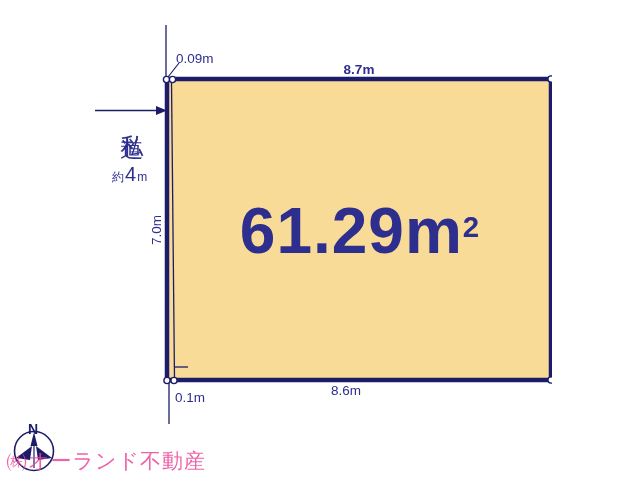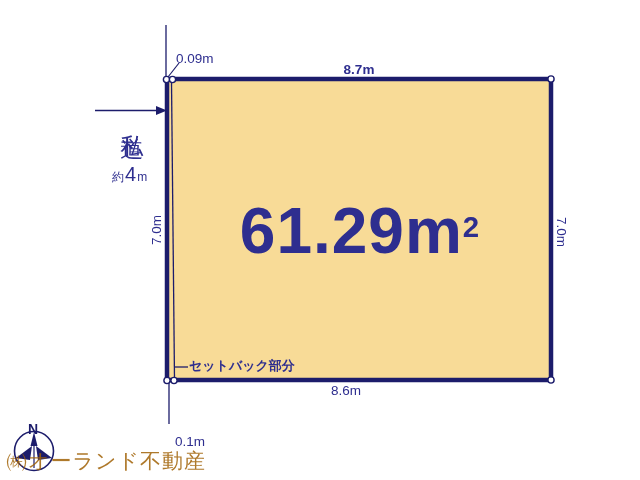--- a/index.html
+++ b/index.html
@@ -1,17 +1,17 @@
 <!DOCTYPE html>
 <html><head>
 <meta charset="utf-8">
 <style>
   html,body{margin:0;padding:0;background:#ffffff;}
   .stage{
-    position:relative;width:640px;height:480px;background:#ffffff;
+    position:relative;width:552px;height:480px;background:#ffffff;
     font-family:"Liberation Sans","DejaVu Sans",sans-serif;overflow:hidden;
   }
   .stage svg{position:absolute;left:0;top:0;z-index:1;}
   .lbl{position:absolute;z-index:2;color:#2e2e8f;line-height:1.1;white-space:nowrap;}
   .sm{font-size:13.5px;font-weight:500;}
   .lbl-setback-top{left:176px;top:52px;}
   .lbl-dim-top{left:331px;top:63px;width:56px;text-align:center;font-weight:bold;}
   .lbl-dim-bottom{left:331px;top:384px;width:56px;}
   .lbl-dim-left{left:157px;top:230px;transform:translate(-50%,-50%) rotate(-90deg);}
   .lbl-dim-right{left:561px;top:232px;transform:translate(-50%,-50%) rotate(90deg);}
@@ -21,25 +21,25 @@
   }
   .lbl-area sup{font-size:0.46em;vertical-align:0.55em;font-weight:600;}
   .road-name{
     left:119px;top:116px;font-size:23px;font-weight:500;
     writing-mode:vertical-rl;text-orientation:upright;letter-spacing:3px;
   }
   .road-width{left:112px;top:163px;display:flex;align-items:baseline;gap:1px;}
   .road-width .small{font-size:12px;}
   .road-width .big{font-size:20px;}
   .lbl-setback-name{left:189px;top:359px;font-size:13px;font-weight:bold;}
-  .lbl-setback-bottom{left:175px;top:391px;margin-top:44px;}
+  .lbl-setback-bottom{left:175px;top:391px;}
   .lbl-north{left:33px;top:430px;transform:translate(-50%,-50%);font-size:14px;font-weight:bold;color:#1c1c6b;}
   .watermark{
     position:absolute;left:6px;top:447px;z-index:3;
-    font-size:21px;letter-spacing:1px;color:#a16207;opacity:0.85;white-space:nowrap;
+    font-size:21px;letter-spacing:1px;color:#ec4899;opacity:0.85;white-space:nowrap;
   }
 </style>
 </head>
 <body>
 
 <div class="stage">
 
   <svg width="640" height="480" viewBox="0 0 640 480">
 
     <line x1="166" y1="25" x2="166" y2="79" stroke="#1c1c6b" stroke-width="1.3"></line>
@@ -90,21 +90,20 @@
   </div>
 
   <div class="lbl road-name">私道</div>
 
   <div class="lbl road-width">
     <span class="small">約</span>
     <span class="big">4</span>
     <span class="small">m</span>
   </div>
 
-  <div class="lbl lbl-setback-name">セットバック部分</div>
 
   <div class="lbl sm lbl-setback-bottom">0.1m</div>
 
   <div class="lbl lbl-north">N</div>
 
   <div class="watermark">㈱オーランド不動産</div>
 
 </div>
 
 </body></html>

